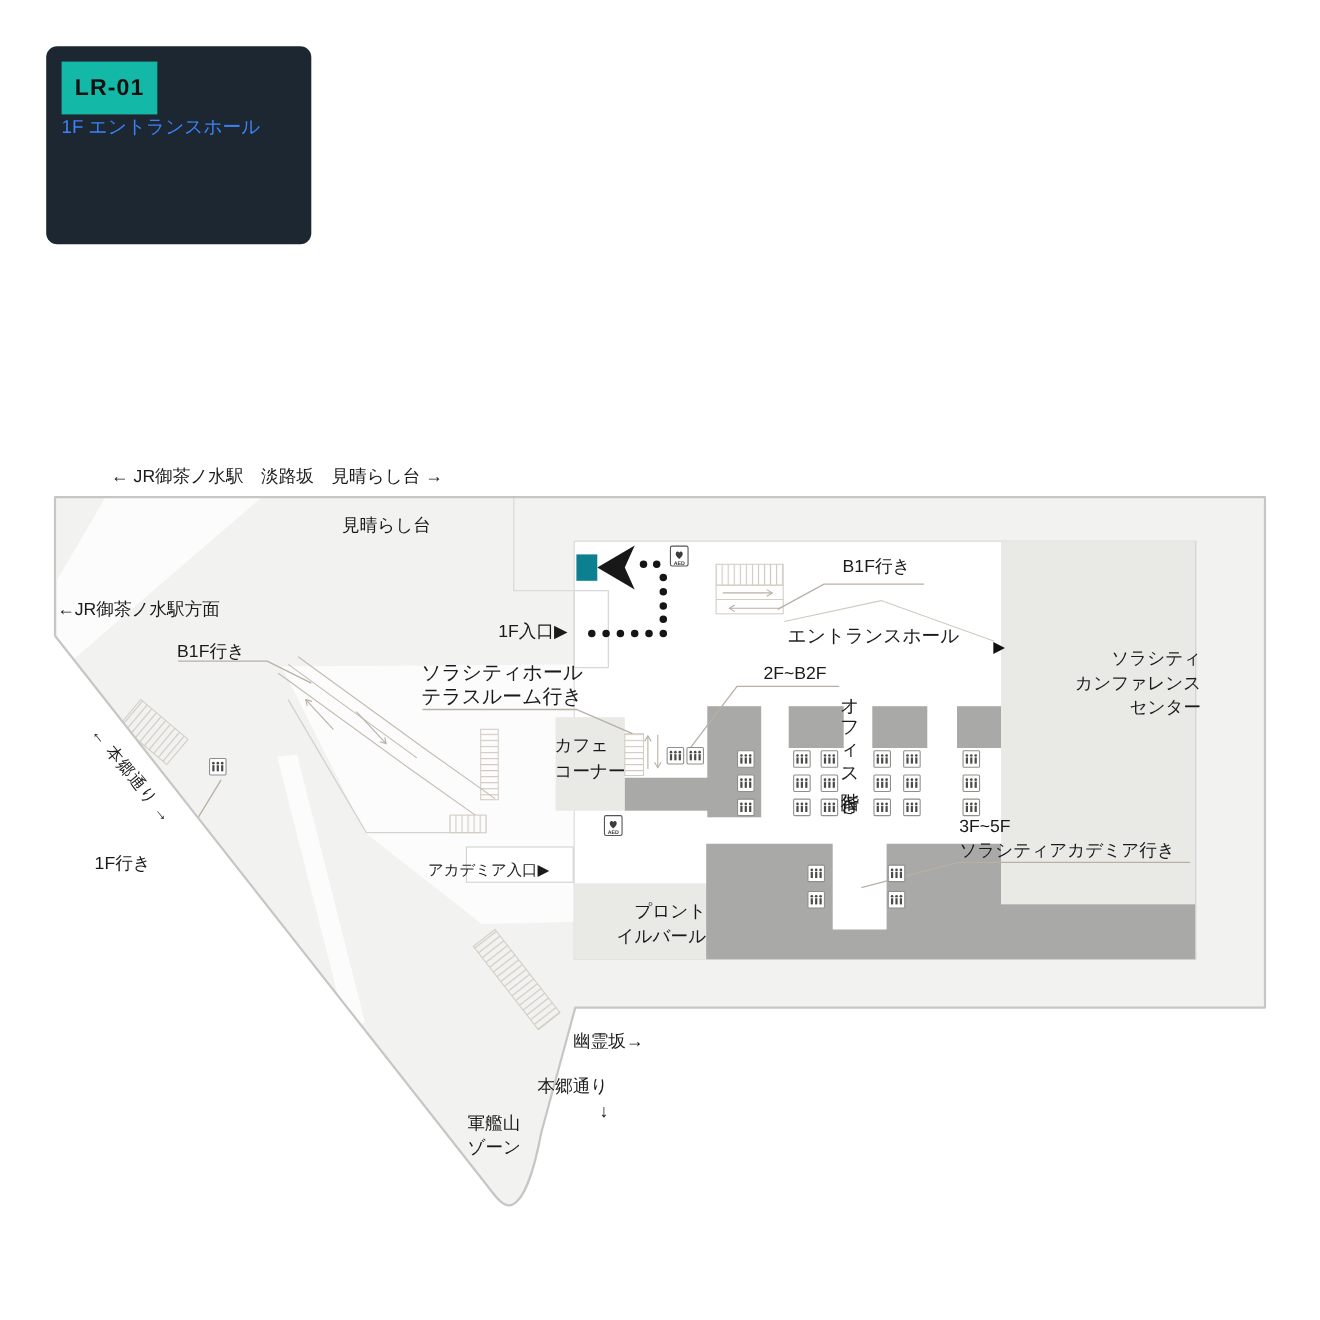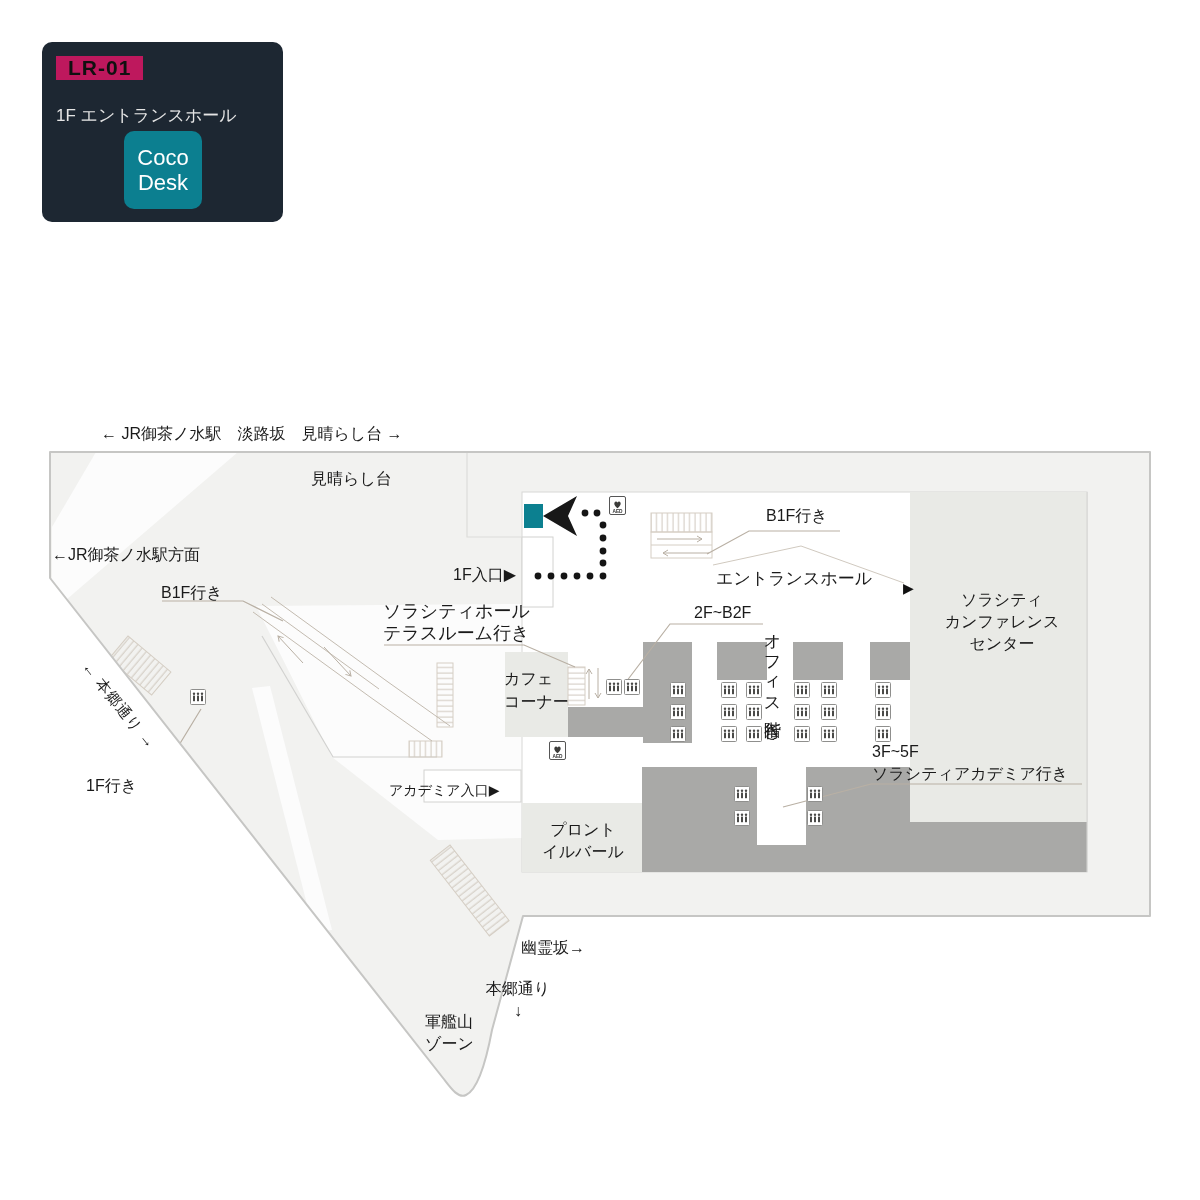--- a/index.html
+++ b/index.html
@@ -9,31 +9,31 @@
   *{box-sizing:border-box}
   html,body{margin:0;padding:0}
   body{width:1200px;height:1200px;background:#fff;
        font-family:"Liberation Sans","DejaVu Sans",sans-serif;color:#1a1a1a}
   .stage{position:relative;width:1200px;height:1200px;overflow:hidden}
   svg.map{position:absolute;left:0;top:0;font-family:inherit}
 
   
   .card{position:absolute;left:42px;top:42px;width:241px;height:180px;
         background:var(--header_bg);border-radius:10px}
-  .card-id{position:absolute;left:14px;top:14px;background:#be185d;color:#101010;
-        font-size:21px;font-weight:700;letter-spacing:1px;padding:0 12px}
-  .card-loc{position:absolute;left:14px;top:62px;color:#e5e5e5;font-size:17px;white-space:nowrap}
+  .card-id{position:absolute;left:14px;top:14px;background:#14b8a6;color:#101010;
+        font-size:21px;font-weight:700;letter-spacing:1px;padding:12px 12px}
+  .card-loc{position:absolute;left:14px;top:62px;color:#3b82f6;font-size:17px;white-space:nowrap}
   .card-logo{position:absolute;left:82px;top:89px;width:78px;height:78px;border-radius:10px;
         background:var(--logo_teal);color:#fff;display:flex;flex-direction:column;
         align-items:center;justify-content:center;font-size:22px;line-height:25px}
 
   
   .lbl{position:absolute;white-space:pre-line;font-size:16px;line-height:21px;color:#1a1a1a}
   .sm{font-size:18px;line-height:22px}
-  .ctr{text-align:center}
+  .ctr{text-align:right}
   .vert{writing-mode:vertical-rl;text-orientation:upright;letter-spacing:2px;
         font-size:17px;height:140px}
   .rot{transform:rotate(51deg);transform-origin:0 0;letter-spacing:1px;font-size:15px;white-space:nowrap}
 </style>
 </head>
 <body>
 
 <div class="stage">
 
   <svg class="map" width="1200" height="1200" viewBox="0 0 1200 1200">
@@ -226,19 +226,15 @@
   <div class="lbl rot" style="left:94px;top:657px">← 本郷通り →</div>
   <div class="lbl" style="left:521px;top:937px">幽霊坂→</div>
   <div class="lbl ctr" style="left:483px;top:978px;width:70px;line-height:22px">本郷通り
 ↓</div>
   <div class="lbl" style="left:425px;top:1011px;line-height:22px">軍艦山
 ゾーン</div>
 
   <div class="card">
     <div class="card-id">LR-01</div>
     <div class="card-loc">1F エントランスホール</div>
-    <div class="card-logo">
-      <div>Coco</div>
-      <div>Desk</div>
-    </div>
   </div>
 
 </div>
 
 </body></html>

